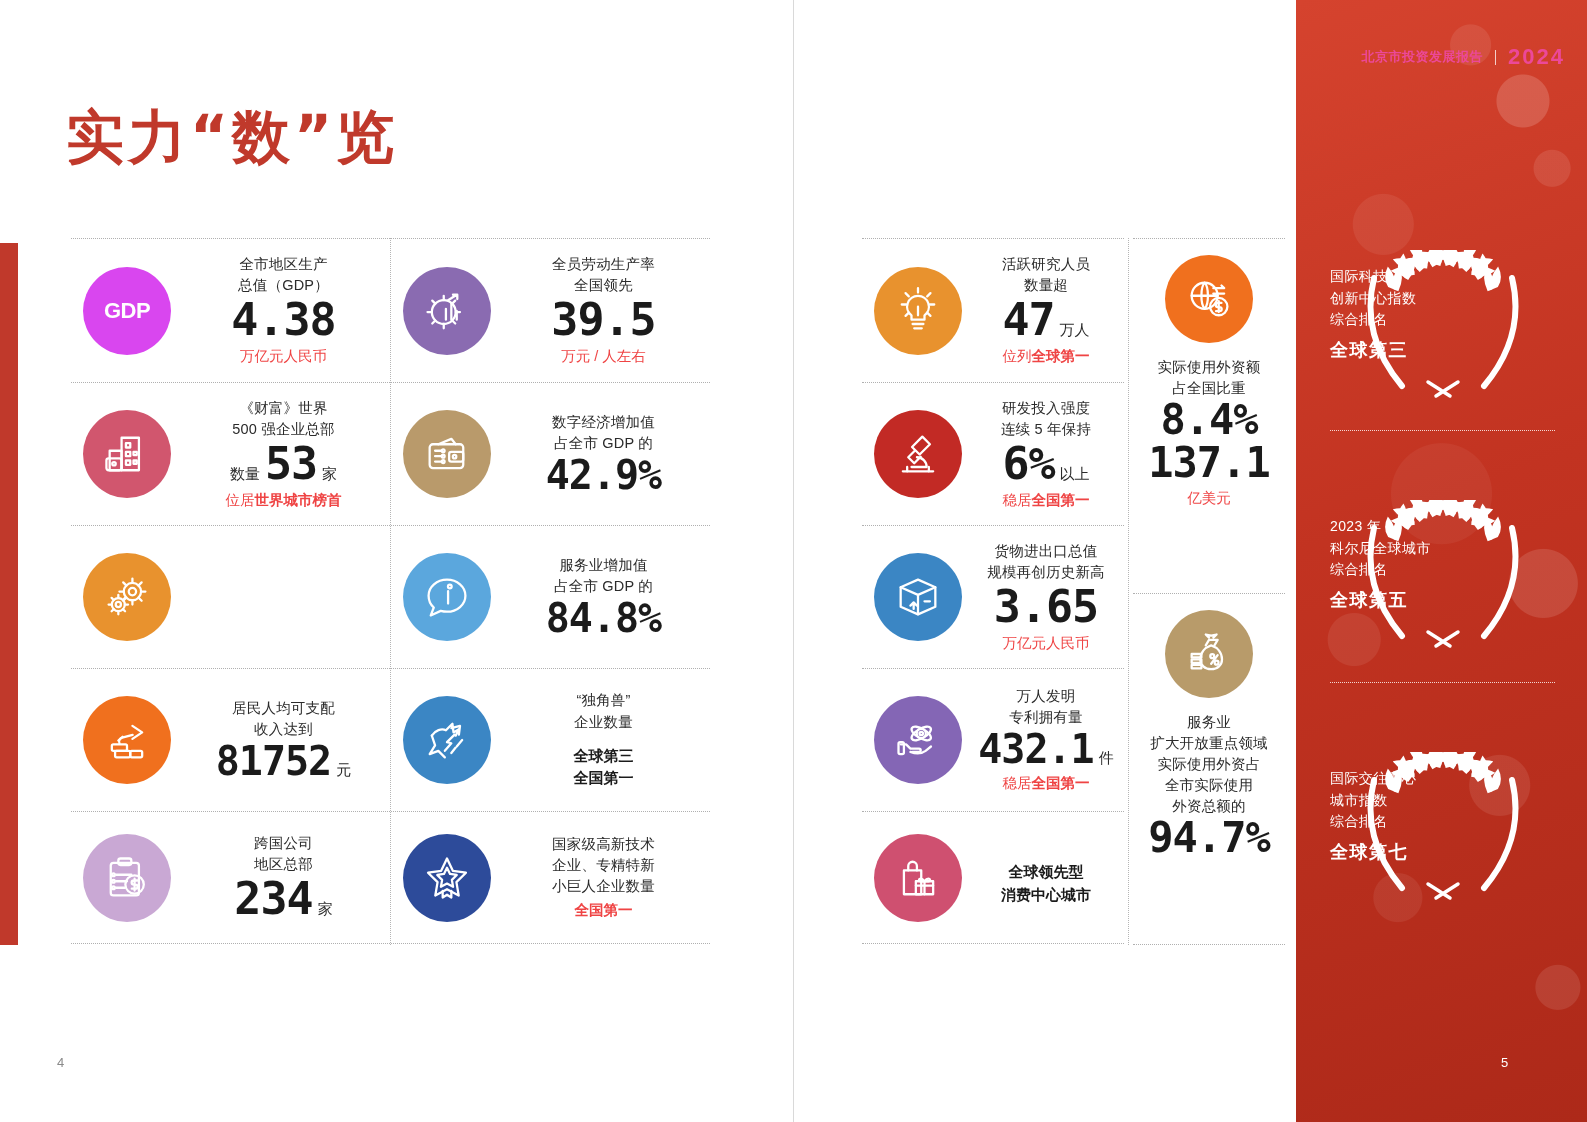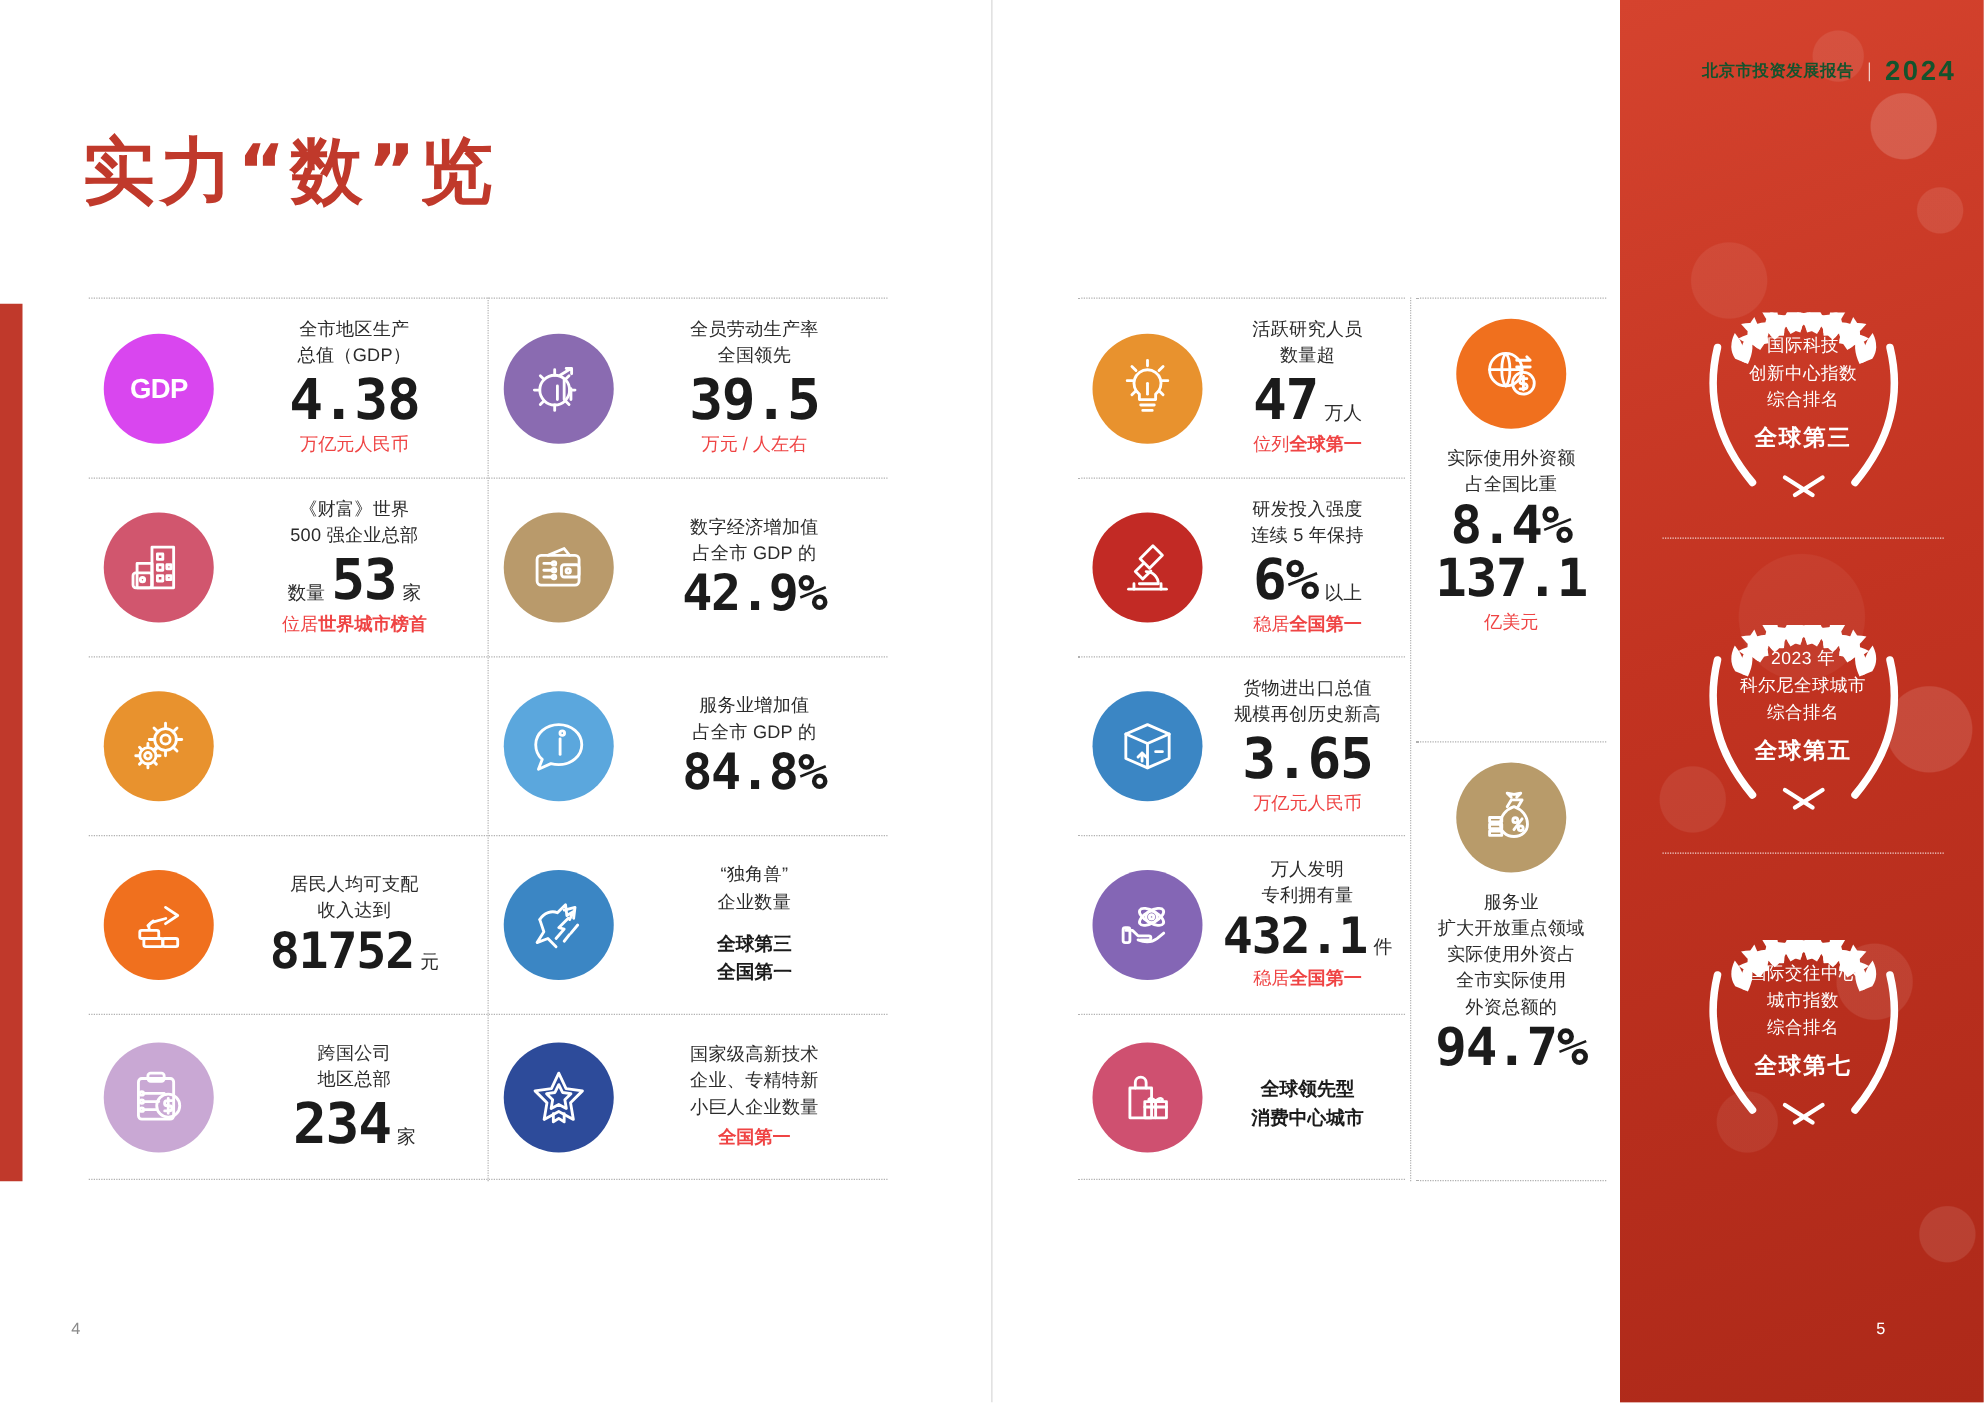--- a/index.html
+++ b/index.html
@@ -38,21 +38,21 @@
       radial-gradient(circle at 70% 70%, rgba(255,255,255,.09) 0 30px, rgba(255,255,255,0) 31px),
       radial-gradient(circle at 35% 80%, rgba(255,255,255,.07) 0 24px, rgba(255,255,255,0) 25px),
       radial-gradient(circle at 90% 88%, rgba(255,255,255,.10) 0 22px, rgba(255,255,255,0) 23px),
       radial-gradient(circle at 50% 44%, rgba(255,255,255,.05) 0 50px, rgba(255,255,255,0) 51px),
       linear-gradient(160deg,#cf4430 0%,#bd3423 45%,#a82a1b 100%);
     filter:saturate(1.05);
   }
   .panel-head{
     position:absolute;top:44px;right:22px;
     display:flex;align-items:center;gap:12px;
-    color:#14532d;
+    color:#ec4899;
   }
   .panel-head .rep{font-size:13px;font-weight:bold;letter-spacing:.5px;}
   .panel-head .bar{width:1px;height:15px;background:rgba(255,255,255,.75);}
   .panel-head .yr{font-size:22px;font-weight:bold;letter-spacing:2px;}
 
   
   .page-title{
     position:absolute;left:66px;top:60px;
     font-size:58px;font-weight:bold;color:#c0392b;letter-spacing:4px;
     font-family:"DejaVu Sans","Liberation Sans",sans-serif;
@@ -127,21 +127,21 @@
     box-sizing:border-box;
   }
   .cell-d:last-child{border-bottom:1px dotted #b0b0b0;}
   .cell-d .circ{margin:0 auto 14px;}
   .cell-d .lbl{font-size:14.5px;}
   .cell-d .big{font-size:42px;}
 
   
   .badge{
     position:absolute;left:1330px;width:225px;
-    text-align:center;color:#fff;
+    color:#fff;
   }
   .badge .wreath{position:relative;height:150px;}
   .badge .wreath svg{position:absolute;left:50%;top:0;transform:translateX(-50%);width:215px;height:150px;}
   .badge .btxt{
     position:absolute;left:0;right:0;top:16px;
     font-size:14px;line-height:1.55;letter-spacing:.4px;
   }
   .badge .brank{
     position:absolute;left:0;right:0;top:88px;
     font-size:18px;font-weight:bold;letter-spacing:1.5px;

